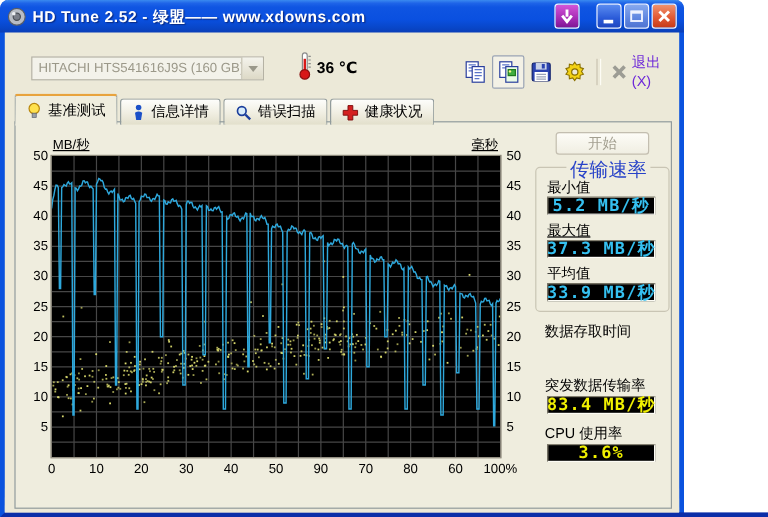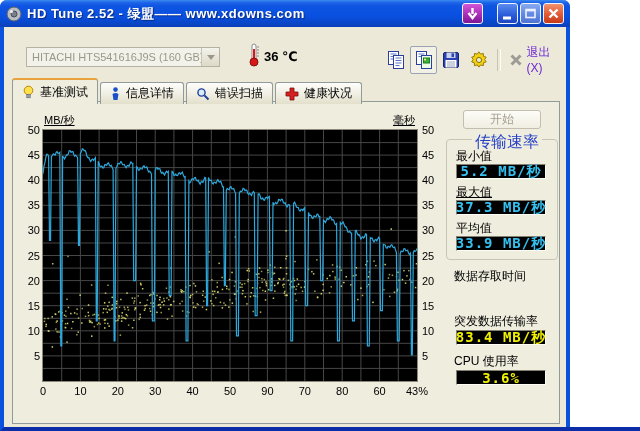--- a/index.html
+++ b/index.html
@@ -677,21 +677,21 @@
           <span class="tickX" style="left: 13px;">0</span>
           <span class="tickX" style="left: 50.4px;">10</span>
           <span class="tickX" style="left: 87.8px;">20</span>
           <span class="tickX" style="left: 125.2px;">30</span>
           <span class="tickX" style="left: 162.6px;">40</span>
           <span class="tickX" style="left: 200px;">50</span>
           <span class="tickX" style="left: 237.4px;">90</span>
           <span class="tickX" style="left: 274.8px;">70</span>
           <span class="tickX" style="left: 312.2px;">80</span>
           <span class="tickX" style="left: 349.6px;">60</span>
-          <span class="tickX" style="left: 387px;">43%</span>
+          <span class="tickX" style="left: 387px;">100%</span>
         </div>
 
       <div class="startbtn">开始</div>
 
       <div class="groupbox">
         <span class="gtitle">传输速率</span>
         <div class="grow" style="top:8px;"><span class="mlabel">最小值</span></div>
         <div class="grow" style="top:24px;">
             <div class="lcd cyan">5.2 MB/秒</div>
           </div>

